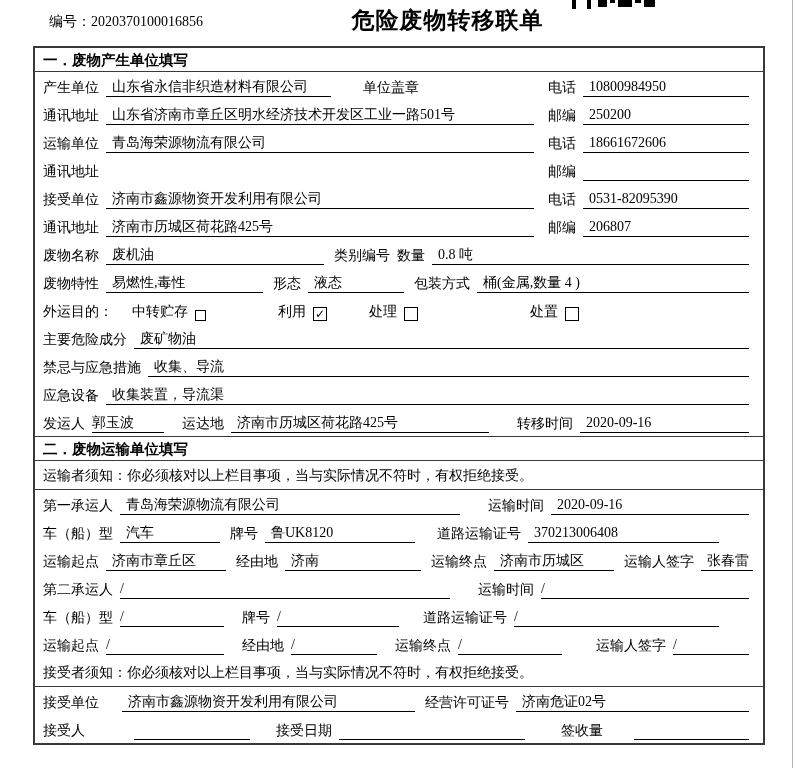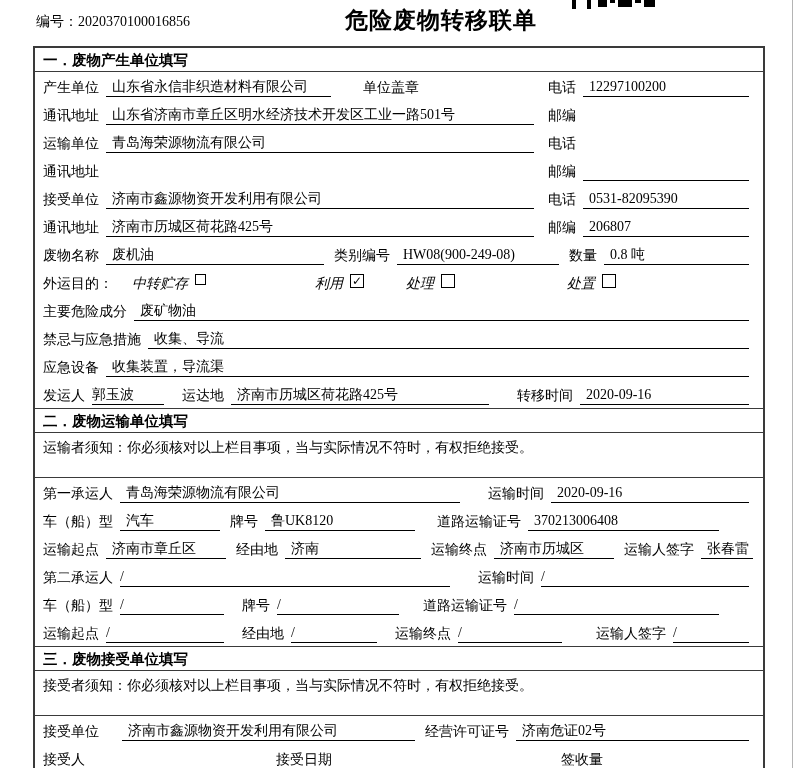--- a/index.html
+++ b/index.html
@@ -1,38 +1,38 @@
 <!DOCTYPE html>
 <html><head>
 <meta charset="utf-8">
 <style>
   html,body{margin:0;padding:0;background:#e8e8e8;}
   #page{position:relative;width:796px;height:768px;background:#fff;color:#000;
         font-family:"Liberation Serif","DejaVu Serif",serif;font-size:14px;overflow:hidden;}
   .scan-edge{position:absolute;right:3px;top:0;bottom:0;width:1px;background:#b4b4b4;}
   
-  .hdr{position:relative;height:44px;}
+  .hdr{position:relative;height:44px;margin-left:13px;}
   .serial{position:absolute;left:36px;top:13px;white-space:nowrap;}
   .doc-title{text-align:center;padding-left:86px;padding-top:5px;font-size:23px;font-weight:bold;letter-spacing:1px;}
   .qr{position:absolute;top:-4px;right:138px;width:86px;height:13px;overflow:hidden;display:flex;align-items:flex-start;}
   .qr .hollow{width:13px;height:12px;border:4px solid #000;background:#fff;margin-right:7px;}
   .qr .blk{background:#000;height:11px;margin-right:3px;}
   
   .tbl{margin:2px 31px 0 33px;border:2px solid #3a3a3a;background:#fff;}
   .sec-h{font-weight:bold;padding:3px 8px 2px 8px;border-bottom:1.5px solid #3a3a3a;height:18px;line-height:18px;font-size:14.5px;}
   .sec-h.mid{border-top:1.5px solid #3a3a3a;}
-  .notice{padding:6px 8px 20px 8px;border-bottom:1.5px solid #3a3a3a;line-height:18px;}
+  .notice{padding:6px 8px 4px 8px;border-bottom:1.5px solid #3a3a3a;line-height:18px;}
   .r{display:flex;align-items:flex-end;height:25px;padding:0 10px 3px 8px;}
   .lb{white-space:nowrap;line-height:19px;margin-right:7px;flex:none;}
   .u{display:inline-block;border-bottom:1px solid #000;height:18px;line-height:18px;
      padding:0 4px 0 6px;white-space:nowrap;overflow:visible;flex:none;margin-right:10px;}
   .u.fill{flex:1 1 auto;margin-right:4px;}
   .u.ctr{padding:0;}
   .lwrap{display:flex;align-items:flex-end;width:505px;flex:none;}
-  .opt{display:flex;align-items:flex-start;line-height:19px;flex:none;font-style:italic;}
+  .opt{display:flex;align-items:flex-end;line-height:19px;flex:none;}
   .opt .ol{margin-right:7px;white-space:nowrap;}
   .cb{width:12px;height:12px;border:1.5px solid #000;display:flex;align-items:center;justify-content:center;
       font-size:12px;line-height:12px;flex:none;background:#fff;}
   .cb.sm{width:9px;height:9px;font-size:9px;}
   .cb span{font-family:"DejaVu Sans",sans-serif;font-weight:bold;margin-top:-1px;}
 </style>
 </head>
 <body>
 
 <div id="page">
@@ -53,37 +53,39 @@
 
     <div class="sec-h">一．废物产生单位填写</div>
 
     <div class="r">
       <div class="lwrap">
         <span class="lb">产生单位</span>
         <span class="u" style="width:215px">山东省永信非织造材料有限公司</span>
         <span class="lb" style="margin-left:22px">单位盖章</span>
       </div>
       <span class="lb">电话</span>
-      <span class="u fill">12297100200</span>
+      <span class="u fill">10800984950</span>
     </div>
 
     <div class="r">
       <div class="lwrap">
         <span class="lb">通讯地址</span>
         <span class="u fill" style="margin-right:14px">山东省济南市章丘区明水经济技术开发区工业一路501号</span>
       </div>
       <span class="lb">邮编</span>
+      <span class="u fill">250200</span>
     </div>
 
     <div class="r">
       <div class="lwrap">
         <span class="lb">运输单位</span>
         <span class="u fill" style="margin-right:14px">青岛海荣源物流有限公司</span>
       </div>
       <span class="lb">电话</span>
+      <span class="u fill">18661672606</span>
     </div>
 
     <div class="r">
       <div class="lwrap">
         <span class="lb">通讯地址</span>
       </div>
       <span class="lb">邮编</span>
       <span class="u fill"></span>
     </div>
 
@@ -102,35 +104,42 @@
         <span class="u fill" style="margin-right:14px">济南市历城区荷花路425号</span>
       </div>
       <span class="lb">邮编</span>
       <span class="u fill">206807</span>
     </div>
 
     <div class="r">
       <span class="lb">废物名称</span>
       <span class="u" style="width:208px">废机油</span>
       <span class="lb">类别编号</span>
-      <span class="u" style="width:152px">HW08(900-249-08)</span>
       <span class="lb">数量</span>
       <span class="u fill">0.8 吨</span>
     </div>
 
+    <div class="r">
+      <span class="lb">废物特性</span>
+      <span class="u" style="width:147px">易燃性,毒性</span>
+      <span class="lb">形态</span>
+      <span class="u" style="width:86px">液态</span>
+      <span class="lb">包装方式</span>
+      <span class="u fill">桶(金属,数量 4 )</span>
+    </div>
 
     <div class="r">
       <span class="lb">外运目的：</span>
       <span class="opt" style="margin-left:12px">
         <span class="ol">中转贮存</span>
         <span class="cb sm">
             <span></span>
           </span>
       </span>
-      <span class="opt" style="margin-left:109px">
+      <span class="opt" style="margin-left:72px">
         <span class="ol">利用</span>
         <span class="cb">
             <span>✓</span>
           </span>
       </span>
       <span class="opt" style="margin-left:42px">
         <span class="ol">处理</span>
         <span class="cb">
             <span></span>
           </span>
@@ -217,21 +226,20 @@
       <span class="lb">运输起点</span>
       <span class="u ctr" style="width:118px">/</span>
       <span class="lb" style="margin-left:8px">经由地</span>
       <span class="u ctr" style="width:86px">/</span>
       <span class="lb" style="margin-left:8px">运输终点</span>
       <span class="u ctr" style="width:104px">/</span>
       <span class="lb" style="margin-left:24px">运输人签字</span>
       <span class="u fill ctr">/</span>
     </div>
 
-    <div class="sec-h mid">三．废物接受单位填写</div>
     <div class="notice">接受者须知：你必须核对以上栏目事项，当与实际情况不符时，有权拒绝接受。</div>
 
     <div class="r">
       <span class="lb">接受单位</span>
       <span class="u" style="width:283px;margin-left:16px">济南市鑫源物资开发利用有限公司</span>
       <span class="lb">经营许可证号</span>
       <span class="u fill">济南危证02号</span>
     </div>
 
     <div class="r">

